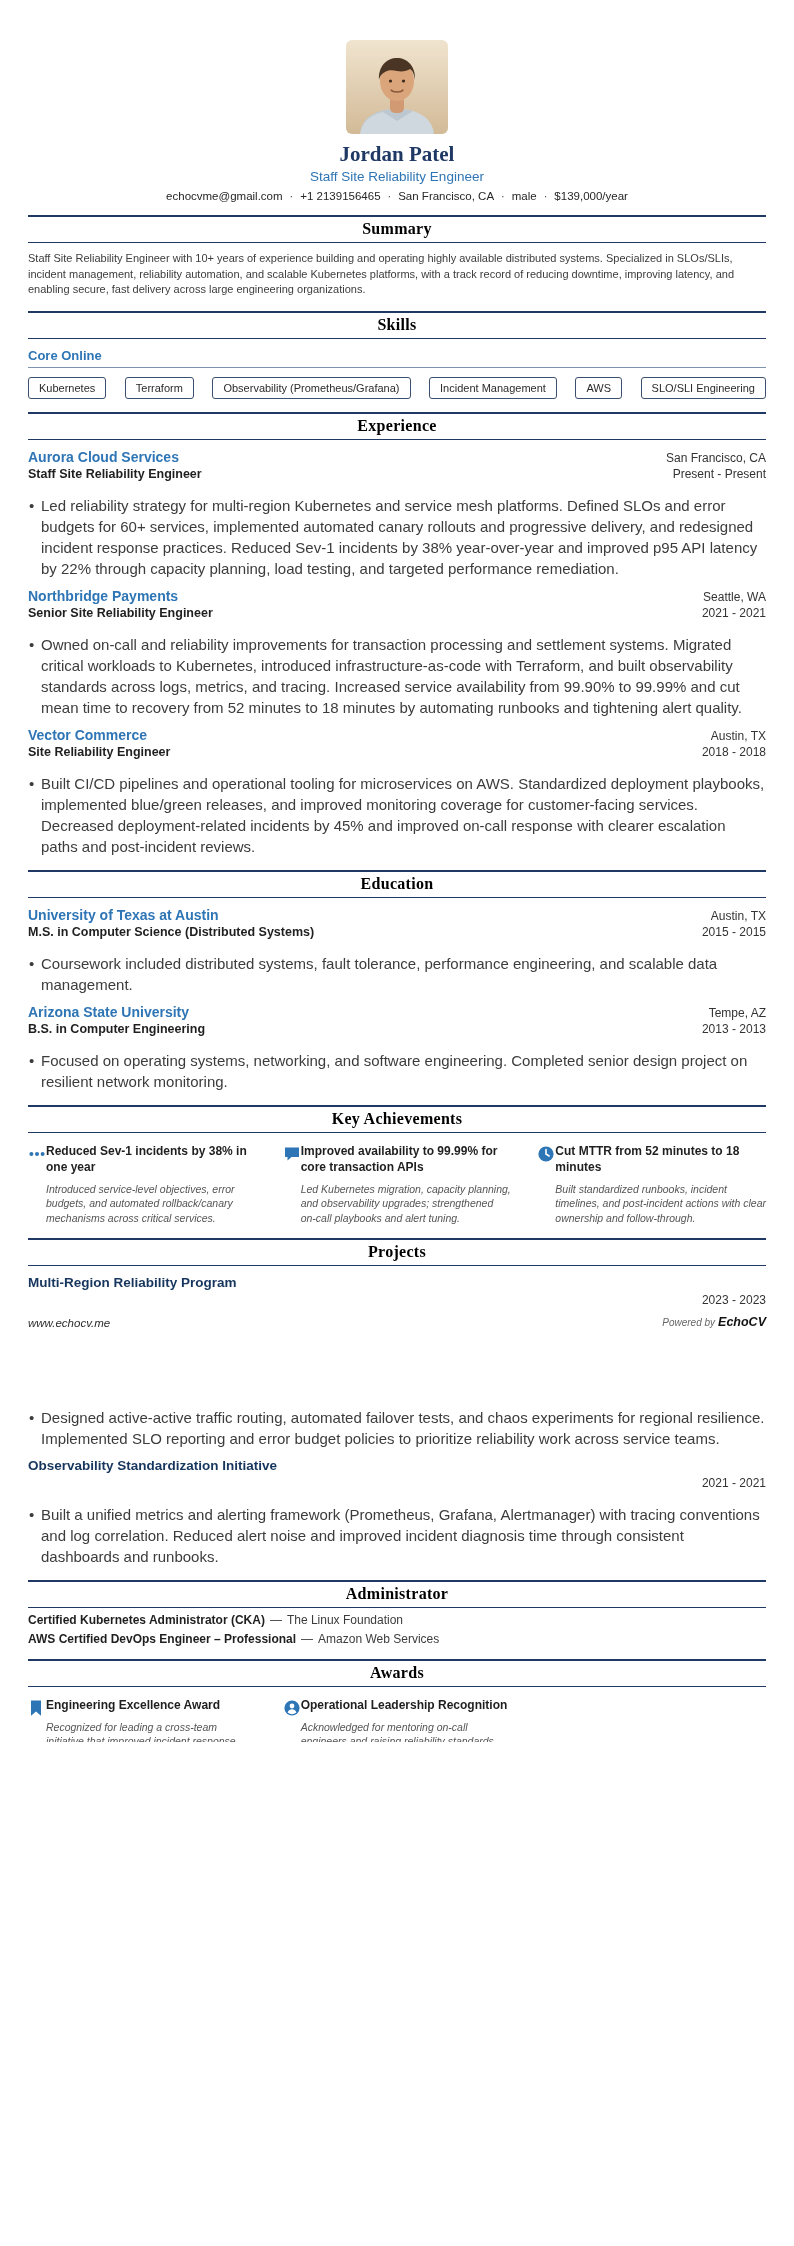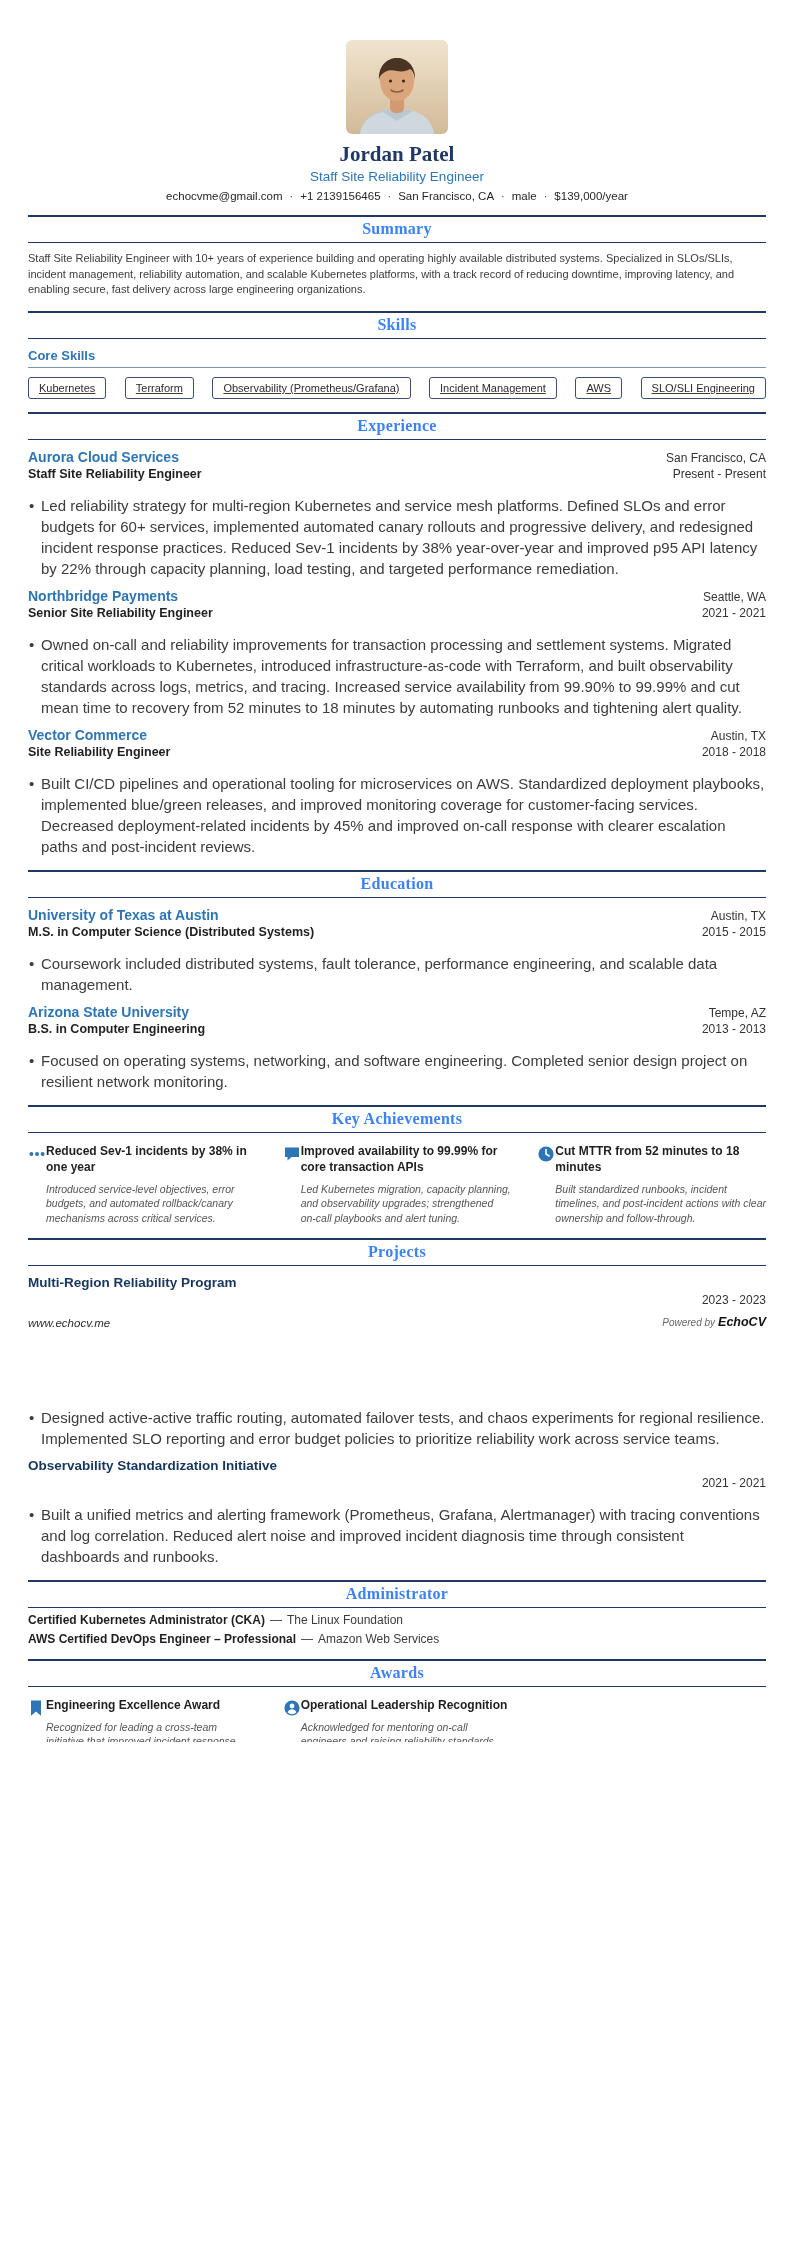--- a/index.html
+++ b/index.html
@@ -16,26 +16,26 @@
   .photo { width:102px; height:94px; margin:0 auto; border-radius:6px; overflow:hidden; }
   .photo svg { display:block; }
   .name { margin-top:9px; font-family:"Liberation Serif", serif; font-size:21px; line-height:1.1; font-weight:700; color:#1f3864; }
   .job-title { margin-top:3px; font-size:13.5px; color:#2e75b5; }
   .contact { margin-top:6px; font-size:11.5px; color:#262626; }
   .contact .sep { display:inline-block; margin:0 7px; font-size:11px; color:#444; }
 
   
   .section { margin-top:13px; }
   .sec-head { border-top:2px solid #1f3864; border-bottom:1.5px solid #1f3864; text-align:center; padding:3px 0 4px; }
-  .sec-head h2 { font-family:"Liberation Serif", serif; font-size:16px; font-weight:700; color:#3b82f6; letter-spacing:.3px; }
+  .sec-head h2 { font-family:"Liberation Serif", serif; font-size:16px; font-weight:700; color:#000000; letter-spacing:.3px; }
   .sum-text { margin-top:8px; font-size:11px; line-height:1.42; color:#3c3c3c; }
 
   
   .group-label { margin-top:9px; padding-bottom:4px; border-bottom:1px solid #7d93b2; font-size:13px; font-weight:700; color:#2e75b5; }
-  .chips { display:flex; justify-content:space-between; column-gap:8px; margin-top:9px;text-decoration:underline; }
+  .chips { display:flex; justify-content:space-between; column-gap:8px; margin-top:9px; }
   .chip { border:1px solid #3a4f72; border-radius:3px; padding:4px 10px; font-size:11px; color:#2b2b2b; white-space:nowrap; }
 
   
   .entry { margin-top:9px; }
   .erow { display:flex; justify-content:space-between; align-items:baseline; }
   .company { font-size:14px; font-weight:700; color:#2e75b5; }
   .meta { font-size:12px; color:#333; white-space:nowrap; margin-left:12px; }
   .role { font-size:12.5px; font-weight:700; color:#1f1f1f; margin-top:2px; }
   .bullets { list-style:none; margin-top:4px; }
   .bullets li { position:relative; padding-left:13px; font-size:15px; line-height:1.4; color:#3c3c3c; margin-top:14px; }
@@ -106,21 +106,21 @@
       <div class="sec-head">
         <h2>Summary</h2>
       </div>
       <p class="sum-text">Staff Site Reliability Engineer with 10+ years of experience building and operating highly available distributed systems. Specialized in SLOs/SLIs, incident management, reliability automation, and scalable Kubernetes platforms, with a track record of reducing downtime, improving latency, and enabling secure, fast delivery across large engineering organizations.</p>
     </section>
 
     <section class="section">
       <div class="sec-head">
         <h2>Skills</h2>
       </div>
-      <div class="group-label">Core Skills</div>
+      <div class="group-label">Core Online</div>
       <div class="chips">
         <span class="chip">Kubernetes</span>
         <span class="chip">Terraform</span>
         <span class="chip">Observability (Prometheus/Grafana)</span>
         <span class="chip">Incident Management</span>
         <span class="chip">AWS</span>
         <span class="chip">SLO/SLI Engineering</span>
       </div>
     </section>
 

